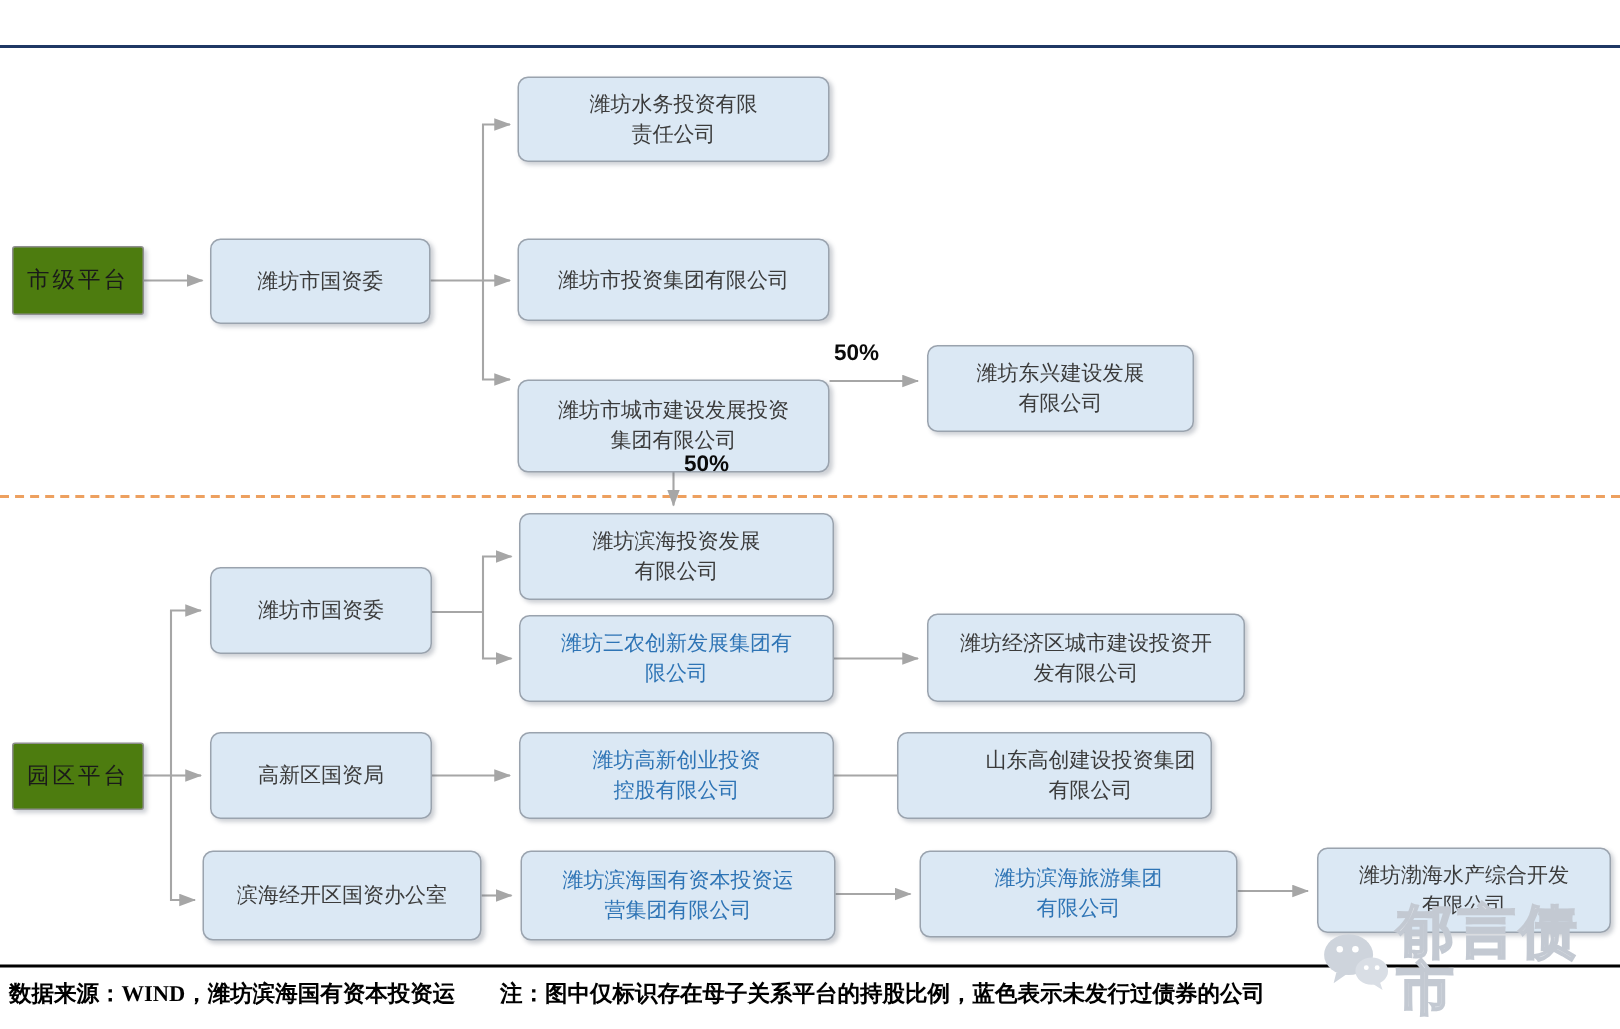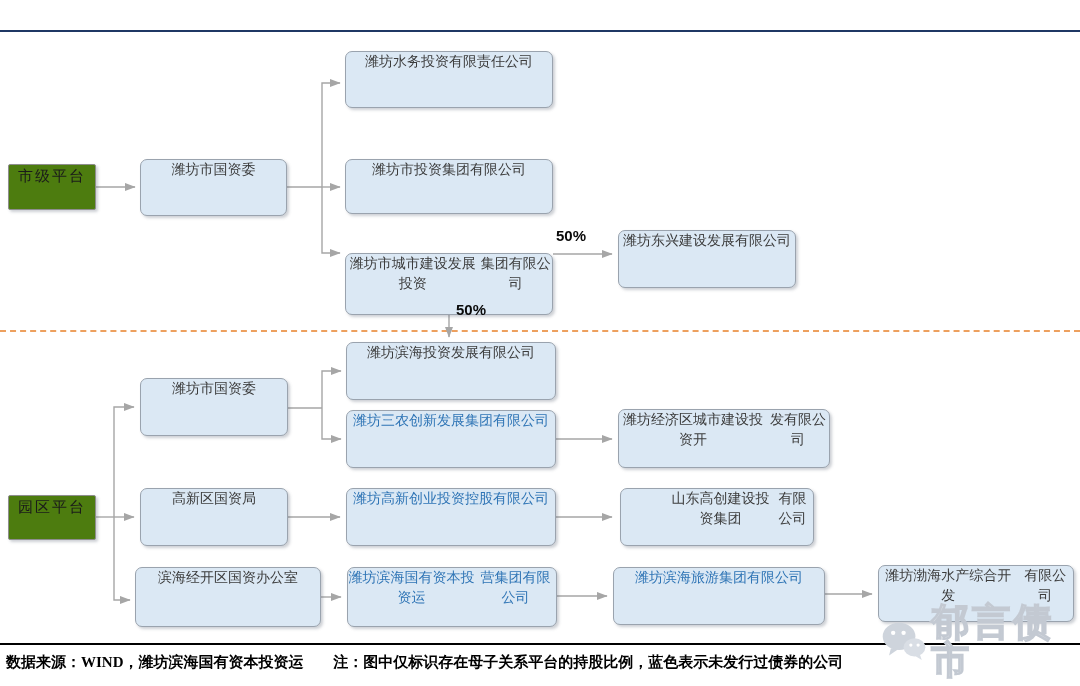--- a/index.html
+++ b/index.html
@@ -14,21 +14,21 @@
   .title-rule{position:absolute;left:0;top:30px;width:1080px;border-top:2px solid #1F3864;}
   
   .wires{position:absolute;left:0;top:0;z-index:1;}
   
   .divider{position:absolute;left:0;top:330px;width:1080px;border-top:2px dashed #EDA05F;z-index:0;}
   
   .node{
     position:absolute;box-sizing:border-box;z-index:2;
     background:#DBE8F4;border:1px solid #9AA3AE;border-radius:7px;
     color:#3B3B3B;font-size:14px;line-height:1.42;text-align:center;
-    display:flex;flex-direction:row;align-items:flex-start;justify-content:center;
+    display:flex;flex-direction:column;align-items:center;justify-content:center;
     box-shadow:2px 2px 3px rgba(90,100,115,.30);
   }
   .node.blue-text{color:#2E74B5;}
   .node.tag{
     background:#4d7c0f;border:1px solid #8E8E8E;border-radius:2px;
     color:#1a1a1a;font-size:15px;letter-spacing:2px;
   }
   
   .pct{position:absolute;z-index:3;font-weight:bold;font-size:15px;color:#0a0a0a;}
   
@@ -134,21 +134,21 @@
   <div class="node" style="left:140px;top:488px;width:148px;height:58px;">
     <span>高新区国资局</span>
   </div>
   <div class="node" style="left:135px;top:567px;width:186px;height:60px;">
     <span>滨海经开区国资办公室</span>
   </div>
   <div class="node blue-text" style="left:346px;top:488px;width:210px;height:58px;">
     <span>潍坊高新创业投资</span>
     <span>控股有限公司</span>
   </div>
-  <div class="node" style="left:620px;top:488px;width:194px;height:58px;padding-left:48px;">
+  <div class="node" style="left:598px;top:488px;width:210px;height:58px;padding-left:48px;">
     <span>山东高创建设投资集团</span>
     <span>有限公司</span>
   </div>
   <div class="node blue-text" style="left:347px;top:567px;width:210px;height:60px;">
     <span>潍坊滨海国有资本投资运</span>
     <span>营集团有限公司</span>
   </div>
   <div class="node blue-text" style="left:613px;top:567px;width:212px;height:58px;">
     <span>潍坊滨海旅游集团</span>
     <span>有限公司</span>

